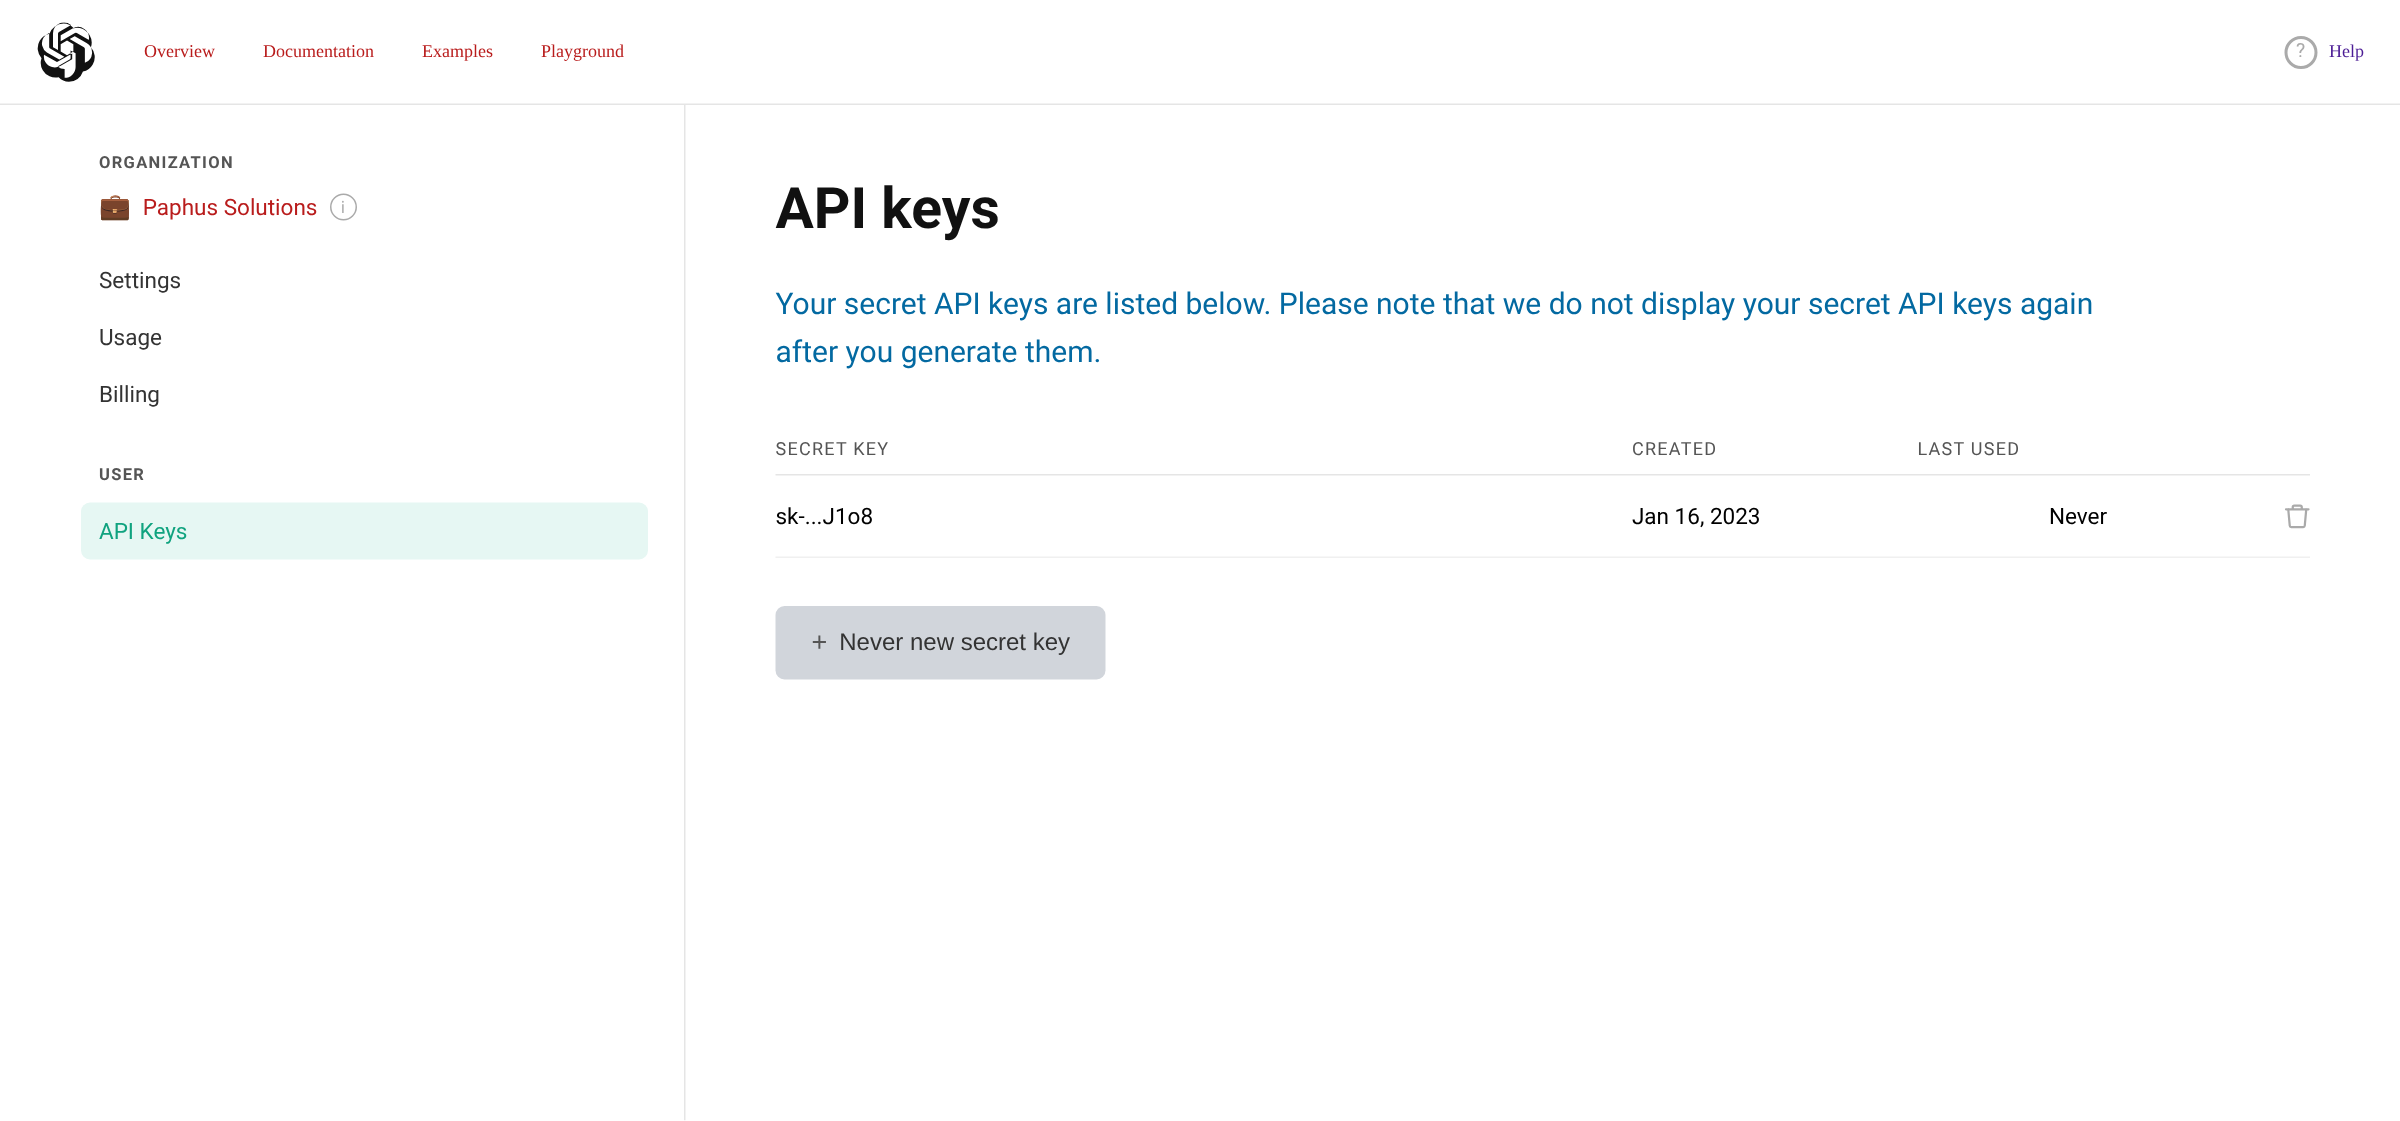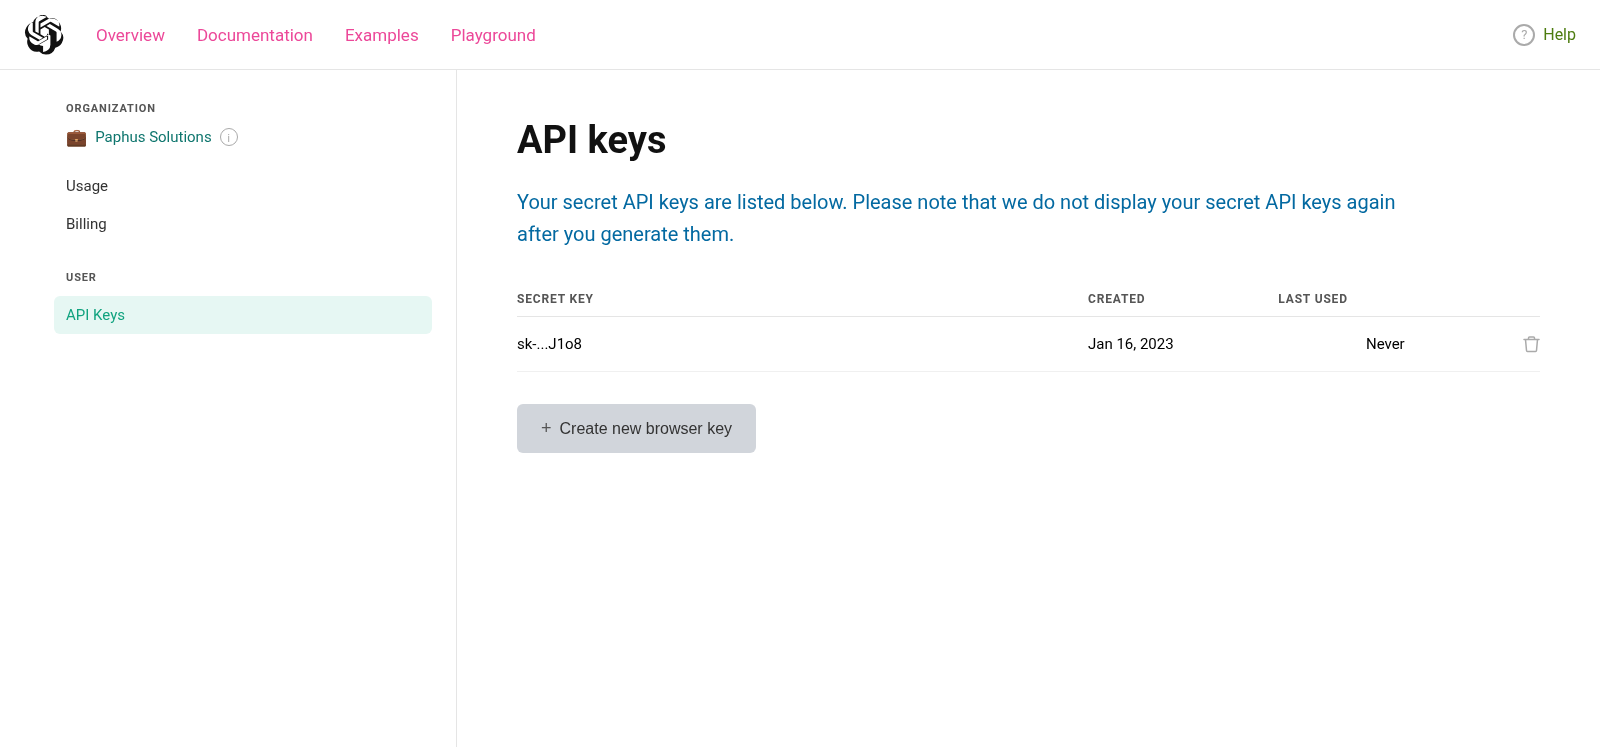--- a/index.html
+++ b/index.html
@@ -33,24 +33,25 @@
       flex-shrink: 0;
     }
 
     .topnav-links {
       display: flex;
       gap: 32px;
       flex: 1;
     }
 
     .topnav-link {
-      font-size: 17px;
-      color: #ec4899;
+      font-size: 12px;
+      color: #b91c1c;
       text-decoration: none;
       cursor: pointer;
+      font-family: Liberation Serif, serif;
     }
 
     .topnav-right {
       display: flex;
       align-items: center;
       gap: 8px;
       margin-left: auto;
     }
 
     .help-icon-circle {
@@ -60,23 +61,24 @@
       border-radius: 50%;
       display: flex;
       align-items: center;
       justify-content: center;
       font-size: 13px;
       color: #aaa;
       cursor: pointer;
     }
 
     .help-label {
-      font-size: 16px;
-      color: #4d7c0f;
-      cursor: pointer;
+      font-size: 12px;
+      color: #4c1d95;
+      cursor: pointer;
+      font-family: Liberation Serif, serif;
     }
 
     
     .layout {
       display: flex;
       height: calc(747px - 70px);
     }
 
     
     .sidebar {
@@ -103,21 +105,21 @@
       margin-bottom: 20px;
     }
 
     .org-icon {
       font-size: 17px;
       color: #333;
     }
 
     .org-name {
       font-size: 15px;
-      color: #0f766e;
+      color: #b91c1c;
     }
 
     .org-info-icon {
       width: 18px;
       height: 18px;
       border: 1.5px solid #aaa;
       border-radius: 50%;
       display: flex;
       align-items: center;
       justify-content: center;
@@ -173,21 +175,21 @@
     .api-table {
       width: 100%;
       border-collapse: collapse;
       margin-top: 32px;
       margin-bottom: 32px;
     }
 
     .api-table th {
       text-align: left;
       font-size: 12px;
-      font-weight: 700;
+      font-weight: 400;
       letter-spacing: 0.07em;
       color: #555;
       padding: 10px 0;
       border-bottom: 1px solid #e5e5e5;
       text-transform: uppercase;
     }
 
     .api-table td {
       padding: 18px 0;
       font-size: 15px;
@@ -255,20 +257,21 @@
 
   <aside class="sidebar">
     <div class="sidebar-section-label">ORGANIZATION</div>
 
     <div class="sidebar-org-row">
       <span class="org-icon">💼</span>
       <span class="org-name">Paphus Solutions</span>
       <div class="org-info-icon">ℹ</div>
     </div>
 
+    <div class="sidebar-nav-item">Settings</div>
     <div class="sidebar-nav-item">Usage</div>
     <div class="sidebar-nav-item">Billing</div>
 
     <div class="sidebar-section-label sidebar-section-gap">USER</div>
 
     <div class="sidebar-nav-item active">API Keys</div>
   </aside>
 
   <main class="main">
     <h1 class="page-title">API keys</h1>
@@ -295,17 +298,17 @@
                 <path d="M1 4.5h15M5.5 4.5V3a1 1 0 0 1 1-1h4a1 1 0 0 1 1 1v1.5M14.5 4.5l-1 11a1 1 0 0 1-1 .9H4.5a1 1 0 0 1-1-.9l-1-11" stroke="#aaa" stroke-width="1.5" stroke-linecap="round" stroke-linejoin="round"></path>
               </svg>
             </div>
           </td>
         </tr>
       </tbody>
     </table>
 
     <button class="create-btn">
       <span class="plus-icon">+</span>
-      <span>Create new browser key</span>
+      <span>Never new secret key</span>
     </button>
   </main>
 
 </div>
 
 </body></html>

